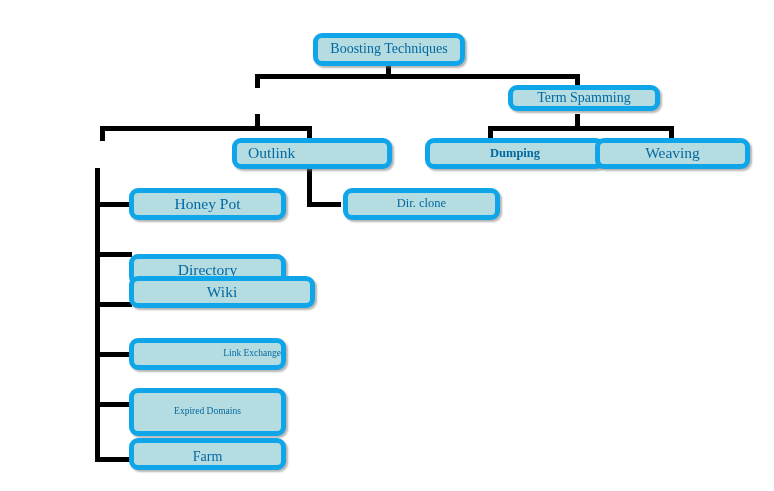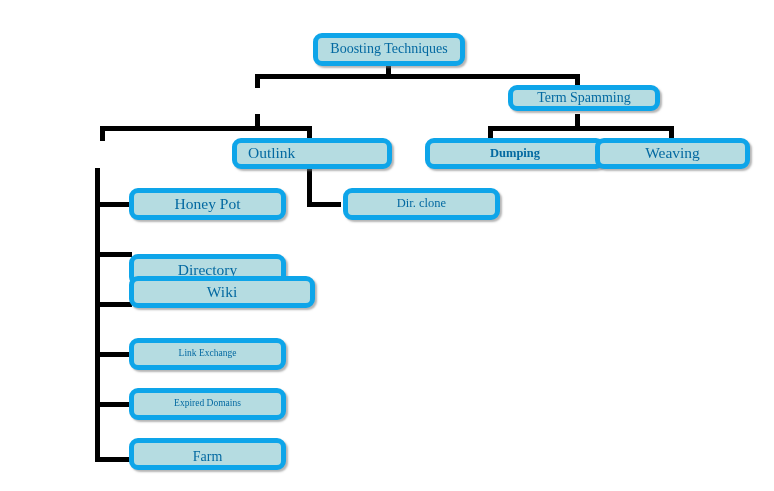--- a/index.html
+++ b/index.html
@@ -115,25 +115,25 @@
   </div>
 
   <div class="node center" style="left:129px; top:254px; width:157px; height:32px;">
     <span class="fs-lg">Directory</span>
   </div>
 
   <div class="node center" style="left:129px; top:276px; width:186px; height:32px;">
     <span class="fs-lg">Wiki</span>
   </div>
 
-  <div class="node center" style="left:129px; top:338px; width:157px; height:32px;">
+  <div class="node center" style="left:129px; top:338px; width:157px; height:32px;justify-content:flex-end;">
     <span class="fs-xs">Link Exchange</span>
   </div>
 
-  <div class="node center" style="left:129px; top:388px; width:157px; height:32px;">
+  <div class="node center" style="left:129px; top:388px; width:157px; height:48px;">
     <span class="fs-xs">Expired Domains</span>
   </div>
 
   <div class="node center" style="left:129px; top:438px; width:157px; height:32px;align-items:flex-end;">
     <span class="fs-md">Farm</span>
   </div>
 
 </div>
 
 </body></html>

